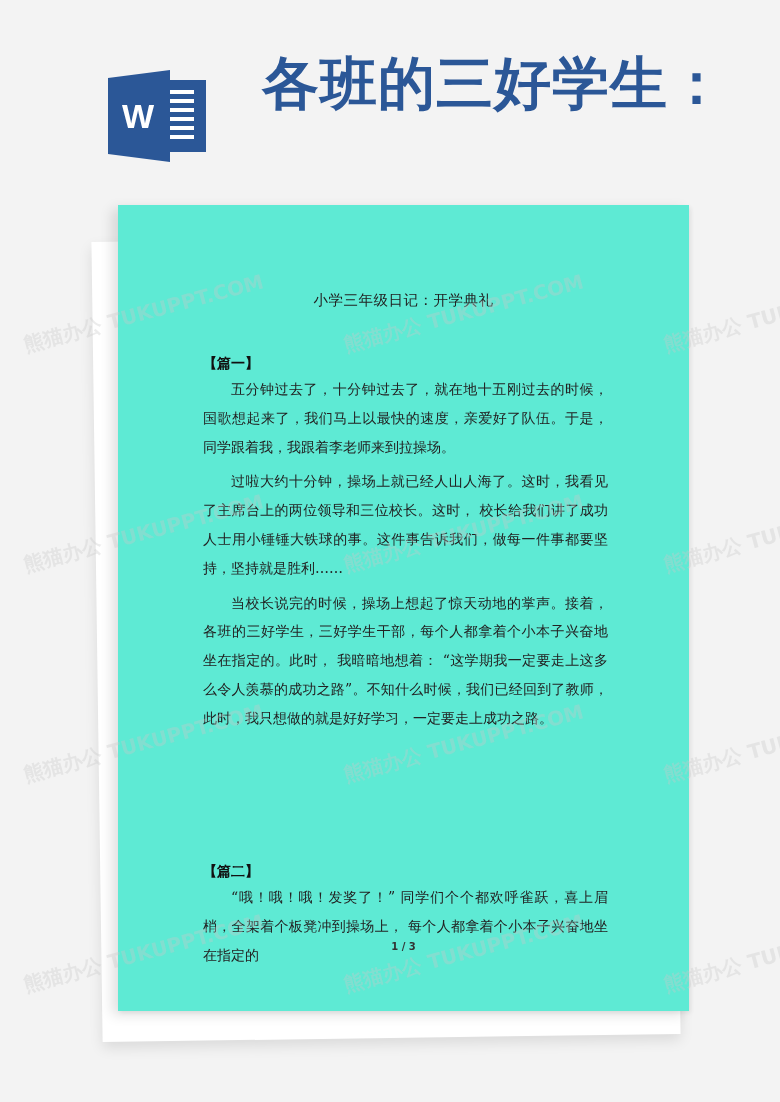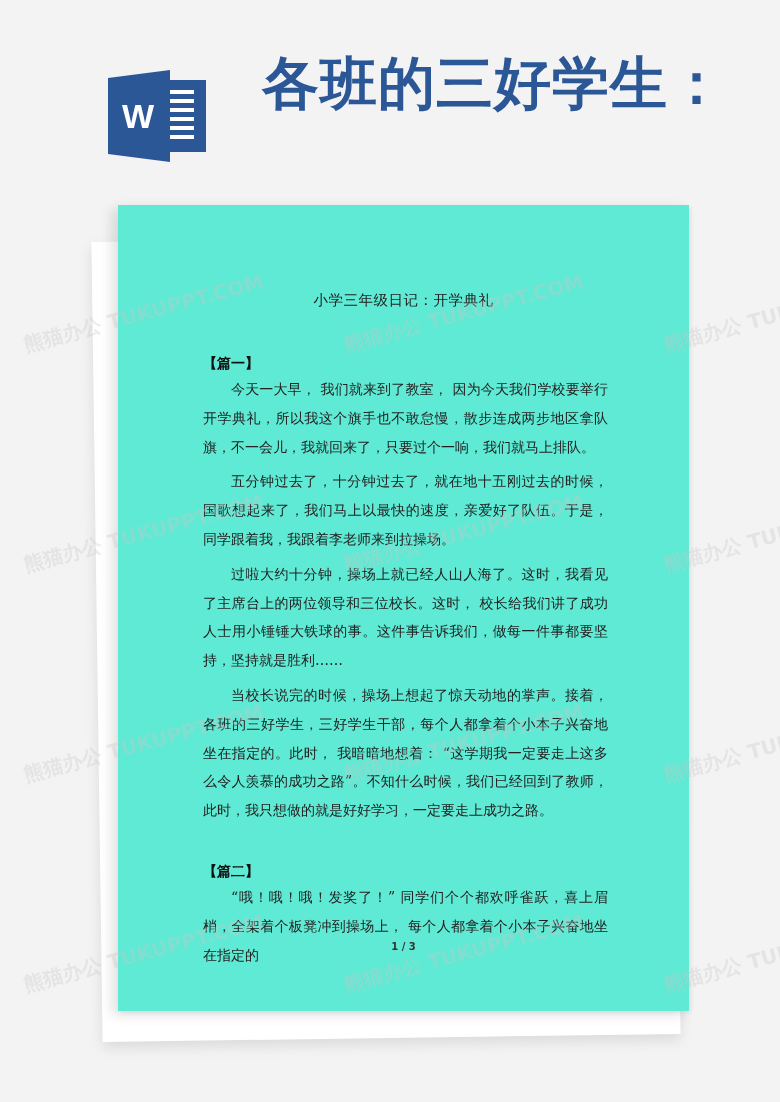--- a/index.html
+++ b/index.html
@@ -73,21 +73,20 @@
   </div>
 </div>
 
 <div class="page-back"></div>
 
 <div class="page-front">
   <div class="doc-title">小学三年级日记：开学典礼</div>
 
   <div class="section-head" style="top:150px;">【篇一】</div>
   <div class="body-text" style="top:170px;">
-    <p>今天一大早， 我们就来到了教室， 因为今天我们学校要举行开学典礼，所以我这个旗手也不敢怠慢，散步连成两步地区拿队旗，不一会儿，我就回来了，只要过个一响，我们就马上排队。</p>
     <p>五分钟过去了，十分钟过去了，就在地十五刚过去的时候，国歌想起来了，我们马上以最快的速度，亲爱好了队伍。于是，同学跟着我，我跟着李老师来到拉操场。</p>
     <p>过啦大约十分钟，操场上就已经人山人海了。这时，我看见了主席台上的两位领导和三位校长。这时， 校长给我们讲了成功人士用小锤锤大铁球的事。这件事告诉我们，做每一件事都要坚持，坚持就是胜利……</p>
     <p>当校长说完的时候，操场上想起了惊天动地的掌声。接着， 各班的三好学生，三好学生干部，每个人都拿着个小本子兴奋地坐在指定的。此时， 我暗暗地想着： “这学期我一定要走上这多么令人羡慕的成功之路”。不知什么时候，我们已经回到了教师， 此时，我只想做的就是好好学习，一定要走上成功之路。</p>
   </div>
 
   <div class="section-head" style="top:658px;">【篇二】</div>
   <div class="body-text" style="top:678px;">
     <p>“哦！哦！哦！发奖了！” 同学们个个都欢呼雀跃，喜上眉梢，全架着个板凳冲到操场上， 每个人都拿着个小本子兴奋地坐在指定的</p>
   </div>
 

